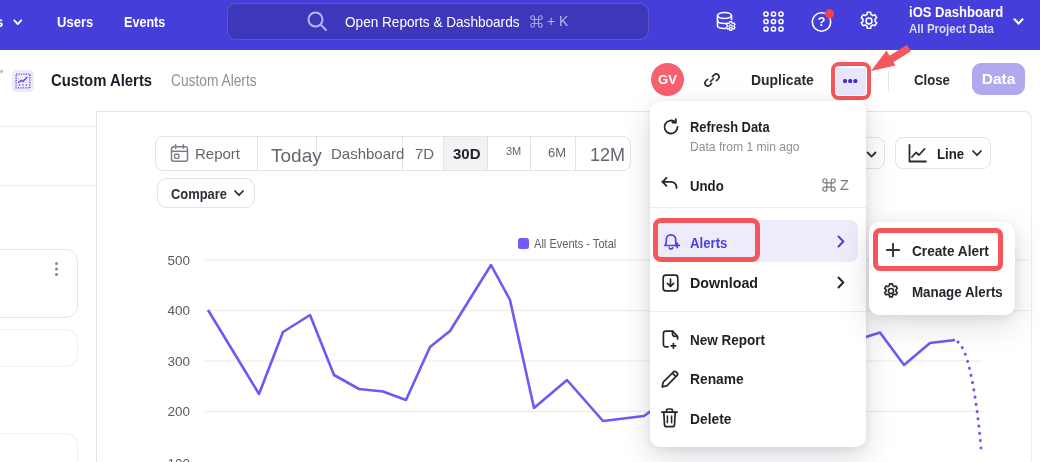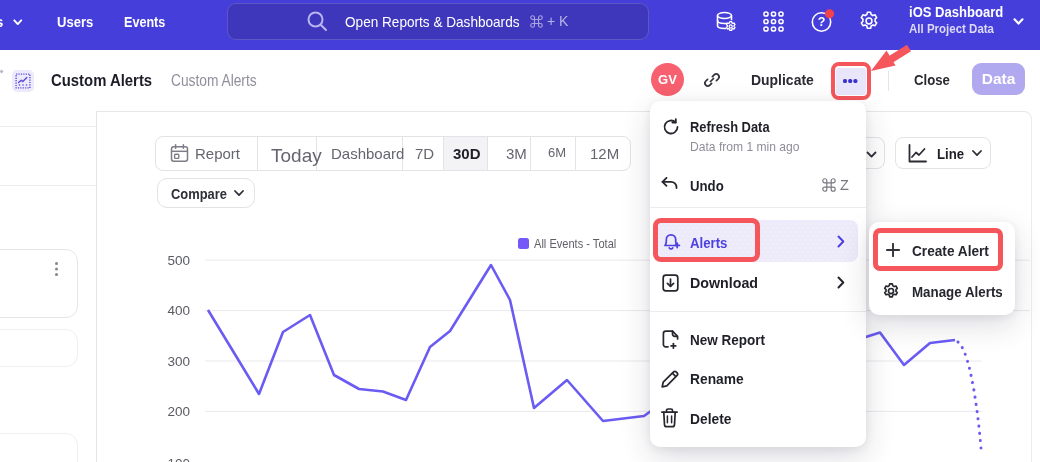--- a/index.html
+++ b/index.html
@@ -136,23 +136,23 @@
     <line x1="1.5" y1="7.3" x2="17.5" y2="7.3" stroke="#7d7d88" stroke-width="1.5"></line>
     <line x1="5.6" y1="0.8" x2="5.6" y2="4.3" stroke="#7d7d88" stroke-width="1.5" stroke-linecap="round"></line>
     <line x1="13.4" y1="0.8" x2="13.4" y2="4.3" stroke="#7d7d88" stroke-width="1.5" stroke-linecap="round"></line>
     <rect x="4.6" y="10.2" width="4.2" height="4.2" rx="0.8" fill="none" stroke="#7d7d88" stroke-width="1.4"></rect>
   </svg>
   <div class="abs" style="left:195px;top:145px;color:#65656f;font-size:15px;font-weight:500;">Report</div>
   <div class="abs" style="left:271px;top:145px;color:#65656f;font-size:19px;font-weight:500;">Today</div>
   <div class="abs" style="left:331px;top:145px;color:#65656f;font-size:15px;font-weight:500;">Dashboard</div>
   <div class="abs" style="left:415px;top:145px;color:#65656f;font-size:15px;font-weight:500;">7D</div>
   <div class="abs" style="left:453px;top:145px;color:#1f1f28;font-size:15px;font-weight:700;">30D</div>
-  <div class="abs" style="left:506px;top:145px;color:#65656f;font-size:15px;font-weight:500;">3M</div>
+  <div class="abs" style="left:506px;top:145px;color:#65656f;font-size:11px;font-weight:500;">3M</div>
   <div class="abs" style="left:548px;top:145px;color:#65656f;font-size:13px;font-weight:500;">6M</div>
-  <div class="abs" style="left:590px;top:145px;color:#65656f;font-size:15px;font-weight:500;">12M</div>
+  <div class="abs" style="left:590px;top:145px;color:#65656f;font-size:18px;font-weight:500;">12M</div>
 
   <div class="abs" style="left:157px;top:178px;width:98px;height:30px;border:1px solid #e2e2e7;border-radius:10px;background:#fff;"></div>
   <div class="abs" style="left:171px;top:185px;color:#2f2f38;font-size:15px;font-weight:600;transform:scaleX(0.86);transform-origin:left center;">Compare</div>
   <svg class="abs" style="left:234px;top:190px;" width="10" height="7" viewBox="0 0 10 7">
       <polyline points="1,1 5,5.2 9,1" fill="none" stroke="#2f2f38" stroke-width="1.8" stroke-linecap="round" stroke-linejoin="round"></polyline>
     </svg>
 
   <div class="abs" style="left:790px;top:137px;width:95px;height:32px;border:1px solid #e2e2e7;border-radius:8px;background:#fff;"></div>
   <svg class="abs" style="left:866px;top:151px;" width="11" height="8" viewBox="0 0 11 8">
       <polyline points="1.5,1.5 5.5,5.6 9.5,1.5" fill="none" stroke="#2f2f38" stroke-width="1.8" stroke-linecap="round" stroke-linejoin="round"></polyline>

